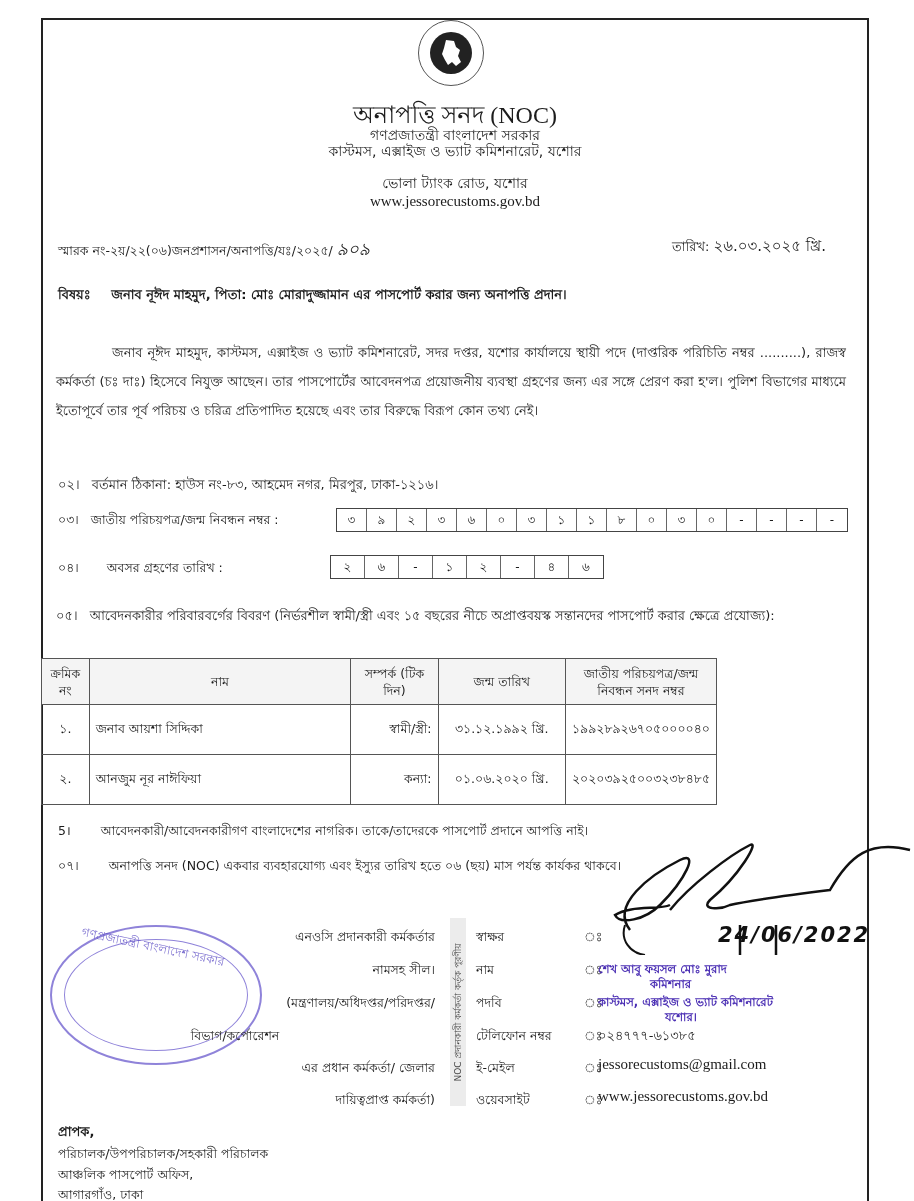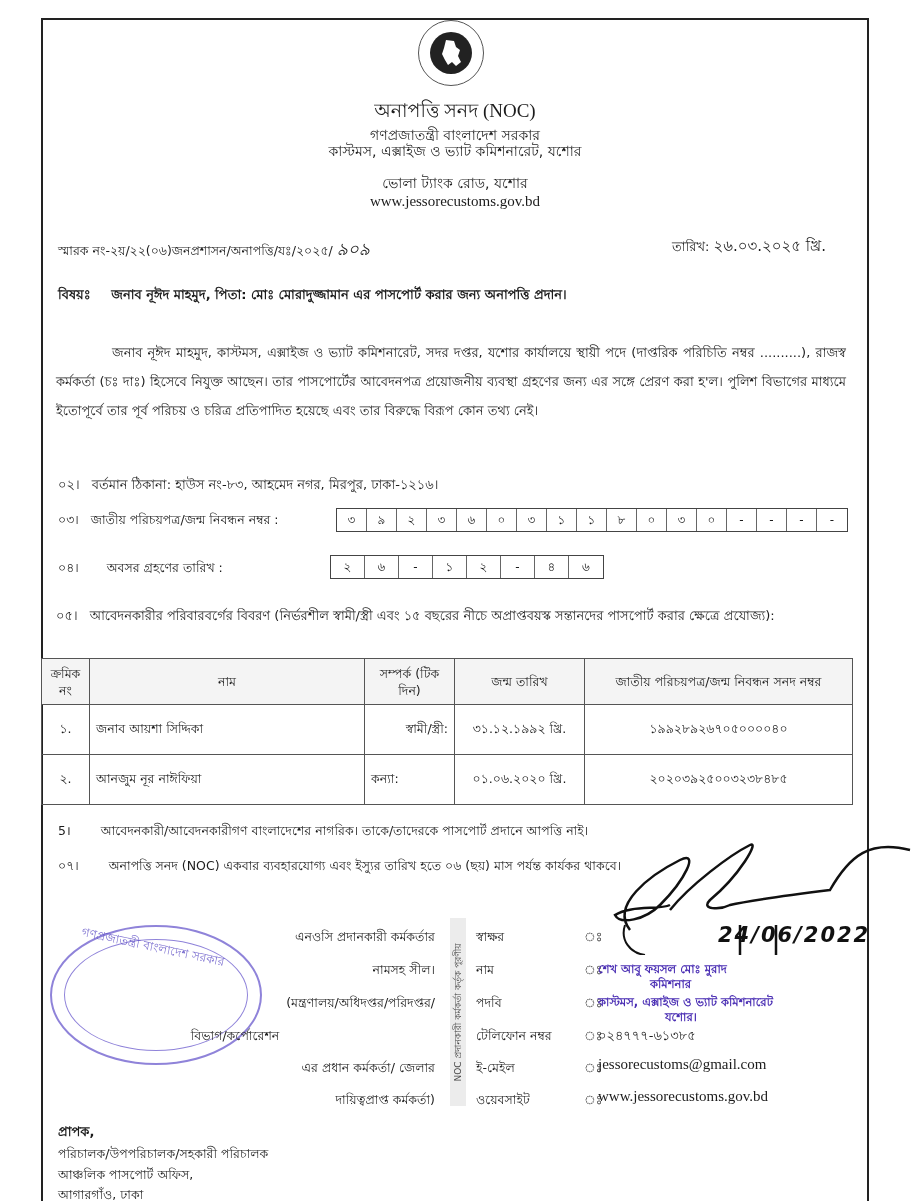--- a/index.html
+++ b/index.html
@@ -14,27 +14,27 @@
   .center { text-align: center; }
   .logo {
     position: absolute; left: 418px; top: 20px; width: 66px; height: 66px; border-radius: 50%;
     border: 1px solid #555; display: flex; align-items: center; justify-content: center;
   }
   .logo-inner {
     width: 42px; height: 42px; border-radius: 50%; background: #222;
     display: flex; align-items: center; justify-content: center;
   }
   .header-block { position: absolute; left: 41px; width: 828px; text-align: center; }
-  .h-title { top: 96px; font-size: 19px; }
+  .h-title { top: 96px; font-size: 24px; }
   .h-line { font-size: 14px; }
   .para { position: absolute; left: 56px; width: 790px; font-size: 13px; line-height: 29px; text-align: justify; }
   .cells { position: absolute; display: flex; border: 1px solid #444; }
   .cells span { display: inline-block; height: 22px; line-height: 22px; text-align: center; font-size: 12px; border-right: 1px solid #666; }
   .cells span:last-child { border-right: none; }
-  table.family { position: absolute; left: 41px; top: 658px; width: 812px; border-collapse: collapse; font-size: 12.5px; }
+  table.family { position: absolute; left: 41px; top: 658px; width: 676px; border-collapse: collapse; font-size: 12.5px; }
   table.family th, table.family td { border: 1px solid #555; padding: 4px 6px; font-weight: normal; }
   table.family th { background: #f4f4f4; height: 46px; line-height: 17px; }
   table.family td { height: 50px; }
   .sig-label { position: absolute; font-size: 12.5px; text-align: right; width: 400px; left: 35px; }
   .field-label { position: absolute; left: 476px; font-size: 12.5px; }
   .field-colon { position: absolute; left: 584px; font-size: 12.5px; }
   .field-val { position: absolute; left: 598px; font-size: 13px; }
   .stamp-text { color: #4b2fb4; font-weight: bold; font-size: 11.5px; }
   .vertical-strip {
     position: absolute; left: 450px; top: 918px; width: 16px; height: 188px; background: #ececec;
@@ -149,21 +149,21 @@
     <tr>
       <td class="center">১.</td>
       <td>জনাব আয়শা সিদ্দিকা</td>
       <td style="text-align:right;">স্বামী/স্ত্রী:</td>
       <td class="center">৩১.১২.১৯৯২ খ্রি.</td>
       <td class="center">১৯৯২৮৯২৬৭০৫০০০০৪০</td>
     </tr>
     <tr>
       <td class="center">২.</td>
       <td>আনজুম নূর নাঈফিয়া</td>
-      <td style="">কন্যা:</td>
+      <td style="text-align:right;">কন্যা:</td>
       <td class="center">০১.০৬.২০২০ খ্রি.</td>
       <td class="center">২০২০৩৯২৫০০৩২৩৮৪৮৫</td>
     </tr>
   </tbody>
 </table>
 
 <div class="abs" style="left:58px; top:822px; font-size:12.5px;">
   <span>5।</span>
   <span style="margin-left:26px;">আবেদনকারী/আবেদনকারীগণ বাংলাদেশের নাগরিক। তাকে/তাদেরকে পাসপোর্ট প্রদানে আপত্তি নাই।</span>
 </div>

